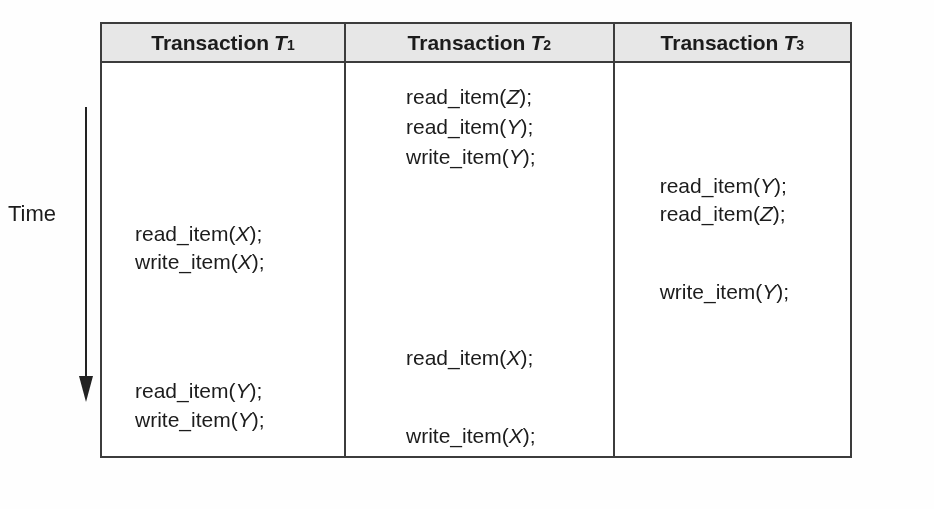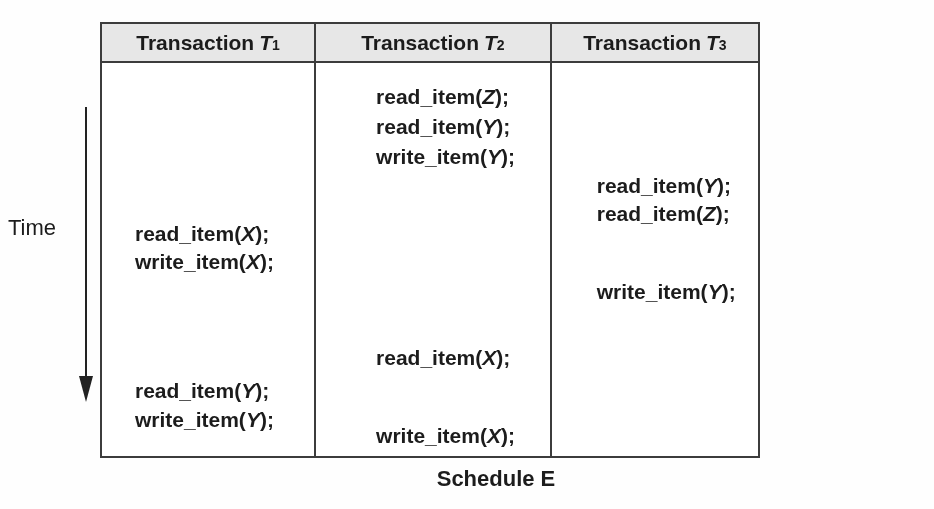--- a/index.html
+++ b/index.html
@@ -16,21 +16,21 @@
     height: 509px;
     background: var(--bg);
     font-family: "Liberation Sans", sans-serif;
     color: var(--ink);
     overflow: hidden;
   }
   
   .time-label {
     position: absolute;
     left: 8px;
-    top: 215px;
+    top: 201px;
     font-size: 22px;
   }
   .time-line {
     position: absolute;
     left: 85px;
     top: 107px;
     width: 2px;
     height: 270px;
     background: #222;
   }
@@ -42,21 +42,21 @@
     height: 0;
     border-left: 7px solid transparent;
     border-right: 7px solid transparent;
     border-top: 26px solid #222;
   }
   
   .sched-table {
     position: absolute;
     left: 100px;
     top: 22px;
-    width: 660px;
+    width: 752px;
     height: 436px;
     box-sizing: border-box;
     border: 2px solid var(--border);
     background: #fff;
   }
   .thead {
     display: flex;
     height: 39px;
     box-sizing: border-box;
     border-bottom: 2px solid var(--border);
@@ -76,21 +76,20 @@
   .c0 { width: 255px; }
   .c1 { width: 283px; border-left: 2px solid var(--border); }
   .c2 { width: 250px; border-left: 2px solid var(--border); }
   .tbody {
     display: flex;
     height: 393px;
   }
   .bcol {
     position: relative;
     box-sizing: border-box;
-    font-weight: bold;
   }
   .op {
     position: absolute;
     font-size: 21px;
     line-height: 28px;
     white-space: nowrap;
   }
   .op em { font-style: italic; }
   
   .caption {
@@ -145,15 +144,14 @@
           <div class="op" style="top: 359px; left: 60px;">write_item(<em>X</em>);</div>
         </div>
       <div class="bcol c2">
           <div class="op" style="top: 109px; left: 45px;">read_item(<em>Y</em>);</div>
           <div class="op" style="top: 137px; left: 45px;">read_item(<em>Z</em>);</div>
           <div class="op" style="top: 215px; left: 45px;">write_item(<em>Y</em>);</div>
         </div>
     </div>
   </div>
 
-  <div class="caption">Schedule E</div>
 
 </div>
 
 </body></html>

